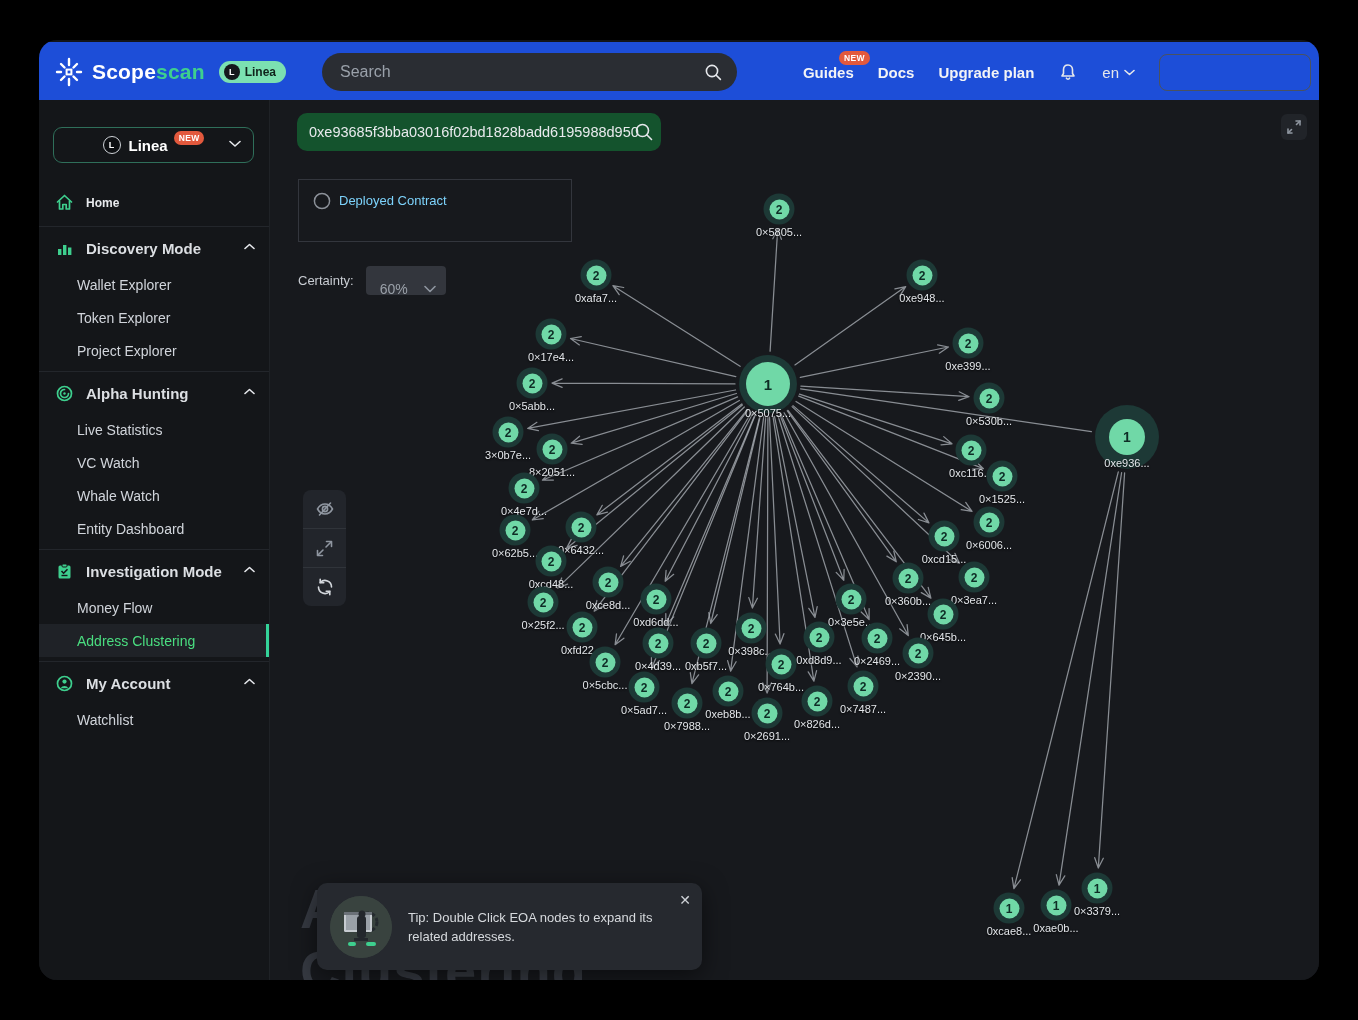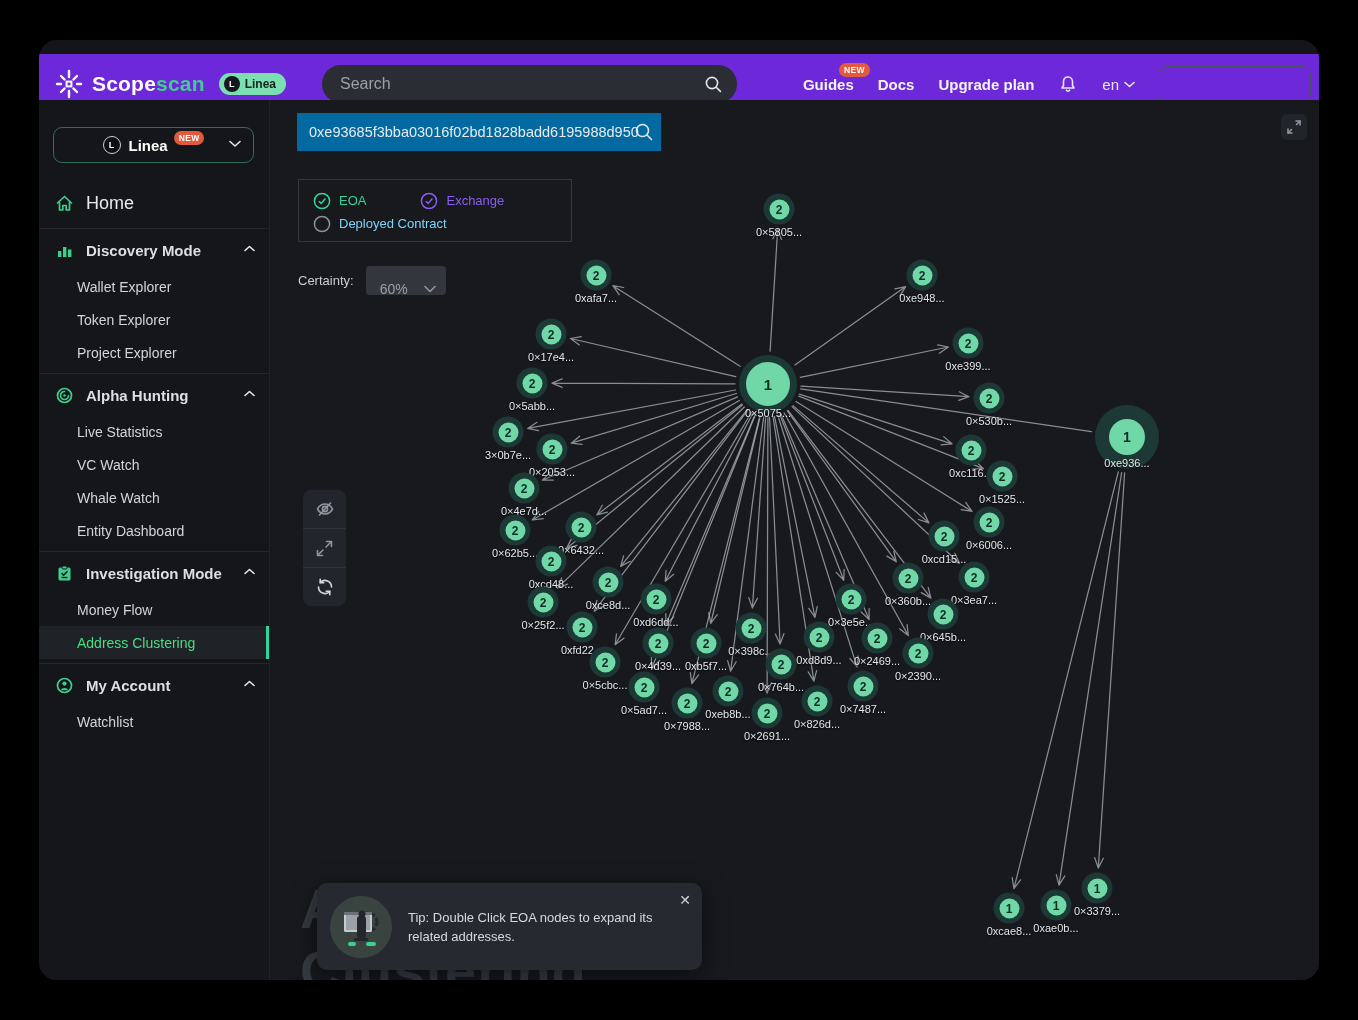--- a/index.html
+++ b/index.html
@@ -1,20 +1,20 @@
 <!DOCTYPE html>
 <html><head>
 <meta charset="utf-8">
 <style>
   * { box-sizing: border-box; margin: 0; padding: 0; }
   html,body { width:1358px; height:1020px; background:#000; font-family:"Liberation Sans",sans-serif; }
   .app { position:absolute; left:39px; top:40px; width:1280px; height:940px; background:#131519; border-radius:18px; overflow:hidden; }
 
   
-  .header { position:absolute; left:0; top:14px; width:100%; height:60px; background:#6d28d9; }
+  .header { position:absolute; left:0; top:2px; width:100%; height:60px; background:#1d4ed8; }
   .logo-wrap { position:absolute; left:15px; top:0; height:60px; display:flex; align-items:center; gap:8px; }
   .logo-burst { width:30px; height:30px; }
   .logo-text { font-size:21px; font-weight:bold; color:#fff; letter-spacing:.2px; }
   .logo-text .scan { color:#3ecf8e; }
   .chain-pill { display:flex; align-items:center; gap:5px; background:#7be0b1; border-radius:12px; padding:3px 10px 3px 5px; margin-left:6px; }
   .chain-pill .cico { width:16px; height:16px; border-radius:50%; background:#15181c; color:#fff; font-size:9px; font-weight:bold; display:flex; align-items:center; justify-content:center; }
   .chain-pill .clabel { font-size:12px; font-weight:bold; color:#10231b; }
   .search-pill { position:absolute; left:283px; top:11px; width:415px; height:38px; background:#2a2d33; border-radius:19px; display:flex; align-items:center; padding:0 14px 0 18px; }
   .search-pill input { flex:1; background:transparent; border:none; outline:none; color:#e5e7eb; font-size:16px; font-family:"Liberation Sans",sans-serif; }
   .search-pill input::placeholder { color:#9aa1aa; }
@@ -26,21 +26,21 @@
   .icon-btn svg, .lang svg { display:block; }
 
   
   .sidebar { position:absolute; left:0; top:60px; width:231px; height:880px; background:#141619; border-right:1px solid #1f2226; }
   .net-btn { margin:27px 15px 0 14px; height:36px; border:1px solid #2f6f5a; border-radius:9px; display:flex; align-items:center; justify-content:center; gap:8px; position:relative; cursor:pointer; }
   .net-btn .cico { width:18px; height:18px; border-radius:50%; background:#0d0f12; border:1.5px solid #cfd3d8; color:#fff; font-size:9px; font-weight:bold; display:flex; align-items:center; justify-content:center; }
   .net-btn .nlabel { color:#fff; font-size:15px; font-weight:bold; }
   .net-btn .badge-new { position:static; margin-left:-2px; margin-top:-14px; }
   .net-btn .chev { position:absolute; right:12px; top:12px; }
   .home-row { display:flex; align-items:center; gap:12px; padding:10px 16px; margin-top:20px; }
-  .home-row .slabel { color:#e8eaed; font-size:18px; font-weight:normal; }
+  .home-row .slabel { color:#e8eaed; font-size:12px; font-weight:bold; }
   .side-section { border-top:1px solid #23262b; margin-top:4px; padding-top:2px; }
   .sec-head { display:flex; align-items:center; gap:12px; padding:10px 16px; position:relative; cursor:pointer; }
   .sec-head .slabel { color:#dcdfe3; font-size:15px; font-weight:bold; }
   .sec-head .chev { position:absolute; right:14px; top:14px; }
   .side-item { padding:8px 16px 8px 38px; color:#d1d5db; font-size:14px; cursor:pointer; height:33px; display:flex; align-items:center; }
   .side-item.selected { background:#1f2227; color:#4ade80; border-right:3px solid #34d399; }
   .sic { width:19px; height:19px; flex:none; }
 
   
   .canvas { position:absolute; left:231px; top:60px; width:1049px; height:880px; background:#17191d; overflow:hidden; }
@@ -53,21 +53,21 @@
   .s2 .core { width:20px; height:20px; font-size:12px; }
   .sC .ring { width:58px; height:58px; }
   .sC .core { width:44px; height:44px; font-size:15px; }
   .sX .ring { width:64px; height:64px; }
   .sX .core { width:36px; height:36px; font-size:14px; }
   .nlab { position:absolute; left:0; transform:translateX(-50%); white-space:nowrap; color:#e3e6ea; font-size:11px; text-shadow:0 1px 2px rgba(0,0,0,.9); }
   .s2 .nlab { top:17px; }
   .sC .nlab { top:23px; }
   .sX .nlab { top:20px; }
 
-  .addr-box { position:absolute; left:27px; top:13px; width:364px; height:38px; background:#0369a1; border-radius:0; z-index:4; overflow:hidden; }
+  .addr-box { position:absolute; left:27px; top:13px; width:364px; height:38px; background:#14532d; border-radius:10px; z-index:4; overflow:hidden; }
   .addr-box input { position:absolute; left:0; top:0; width:380px; height:100%; background:transparent; border:none; outline:none; color:#e8eaed; font-size:14.5px; padding:0 10px 0 12px; font-family:"Liberation Sans",sans-serif; }
   .addr-box .mag { position:absolute; right:7px; top:9px; }
 
   .fs-btn { position:absolute; left:1011px; top:14px; width:26px; height:26px; background:#212429; border-radius:6px; z-index:4; display:flex; align-items:center; justify-content:center; cursor:pointer; }
 
   .legend { position:absolute; left:28px; top:79px; width:274px; height:63px; border:1px solid #33363d; z-index:4; padding:9px 14px; }
   .leg-row { display:flex; align-items:center; height:23px; }
   .leg-item { display:flex; align-items:center; gap:8px; }
   .leg-item.second { margin-left:54px; }
   .leg-circle { width:18px; height:18px; border-radius:50%; flex:none; }
@@ -306,36 +306,20 @@
           <polyline points="10,2 14,2 14,6"></polyline>
             <line x1="14" y1="2" x2="10.5" y2="5.5"></line>
           <polyline points="6,14 2,14 2,10"></polyline>
             <line x1="2" y1="14" x2="5.5" y2="10.5"></line>
         </g>
       </svg>
     </div>
 
     <div class="legend">
       <div class="leg-row">
-        <div class="leg-item eoa">
-          <svg class="leg-circle" viewBox="0 0 18 18">
-            <circle cx="9" cy="9" r="7.6" fill="none" stroke="#34d399" stroke-width="1.5"></circle>
-            <path d="M5.8 9.2 L8.2 11.4 L12.4 6.6" fill="none" stroke="#34d399" stroke-width="1.5"></path>
-          </svg>
-          <span class="leg-label">EOA</span>
-        </div>
-        <div class="leg-item exch second">
-          <svg class="leg-circle" viewBox="0 0 18 18">
-            <circle cx="9" cy="9" r="7.6" fill="none" stroke="#8b5cf6" stroke-width="1.5"></circle>
-            <path d="M5.8 9.2 L8.2 11.4 L12.4 6.6" fill="none" stroke="#8b5cf6" stroke-width="1.5"></path>
-          </svg>
-          <span class="leg-label">Exchange</span>
-        </div>
-      </div>
-      <div class="leg-row">
         <div class="leg-item depl">
           <svg class="leg-circle" viewBox="0 0 18 18">
             <circle cx="9" cy="9" r="7.6" fill="none" stroke="#8b9098" stroke-width="1.5"></circle>
           </svg>
           <span class="leg-label">Deployed Contract</span>
         </div>
       </div>
     </div>
 
     <div class="certainty">
@@ -441,21 +425,21 @@
       <div class="gnode s2" style="left: 238px; top: 332px;">
         <div class="ring">
           <div class="core">2</div>
         </div>
         <div class="nlab">3×0b7e...</div>
       </div>
       <div class="gnode s2" style="left: 282px; top: 349px;">
         <div class="ring">
           <div class="core">2</div>
         </div>
-        <div class="nlab">0×2053...</div>
+        <div class="nlab">8×2051...</div>
       </div>
       <div class="gnode s2" style="left: 701px; top: 350px;">
         <div class="ring">
           <div class="core">2</div>
         </div>
         <div class="nlab">0xc116...</div>
       </div>
       <div class="gnode s2" style="left: 732px; top: 376px;">
         <div class="ring">
           <div class="core">2</div>

